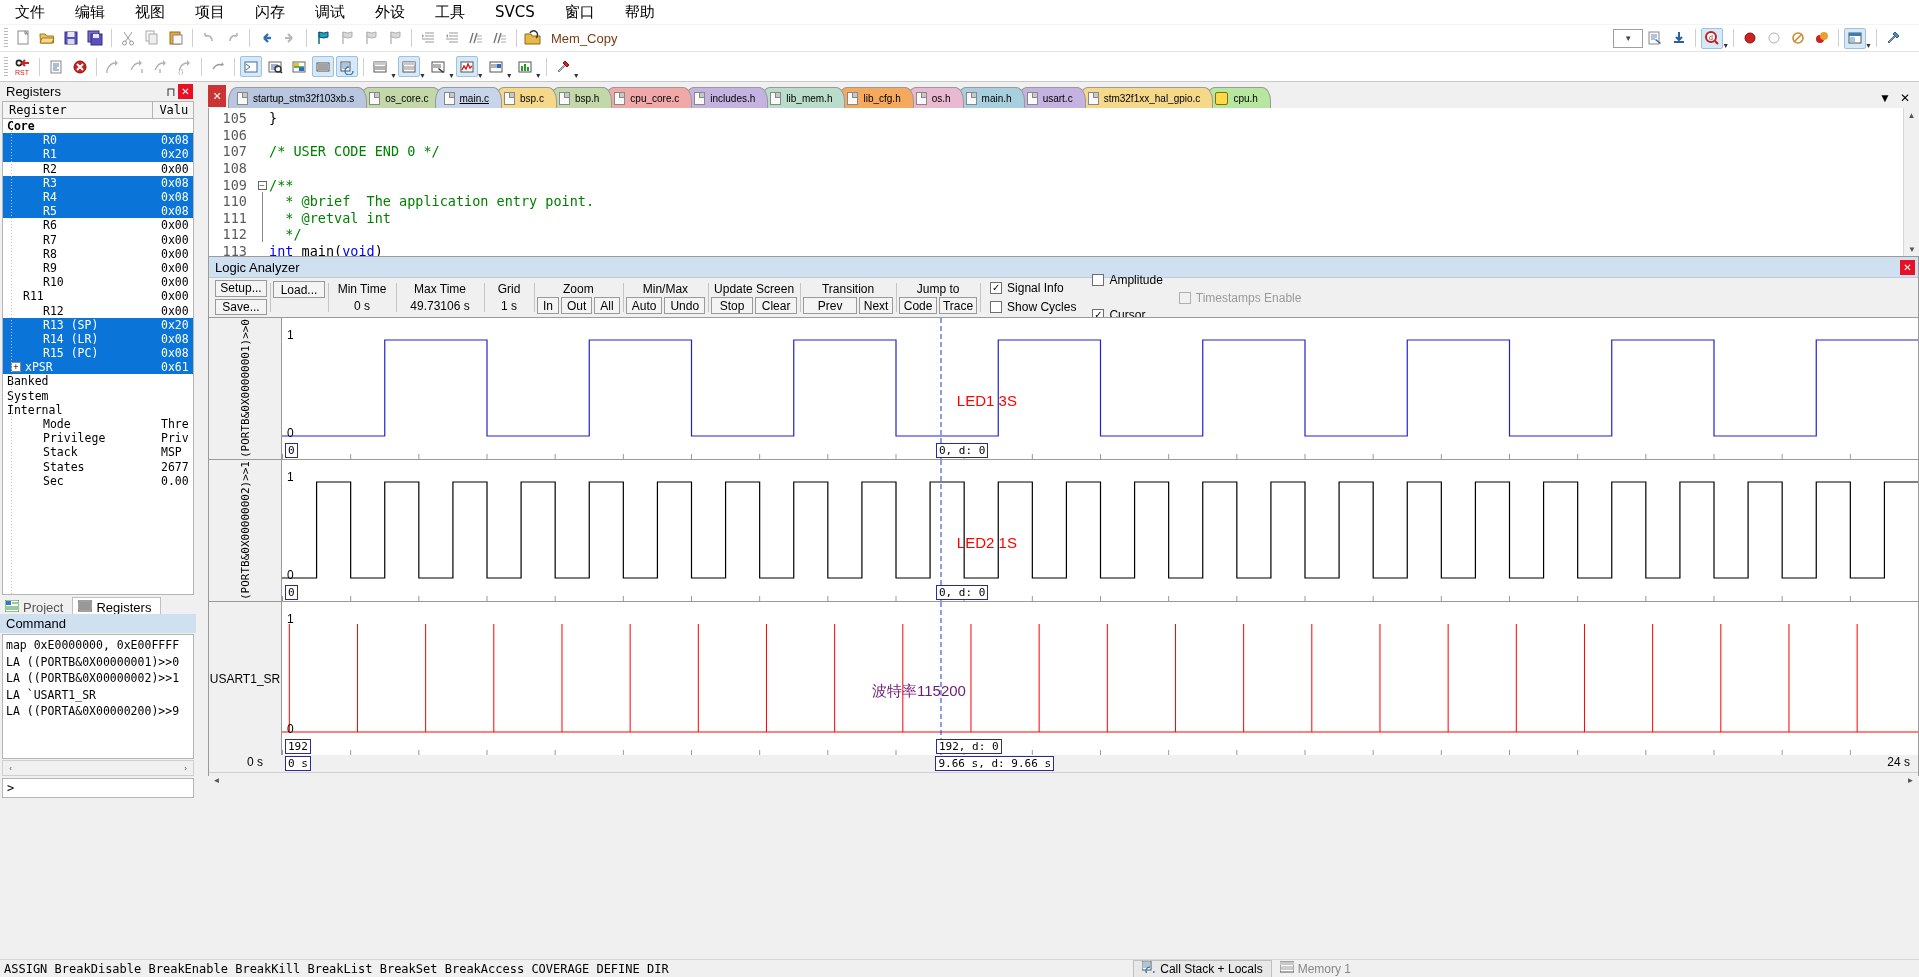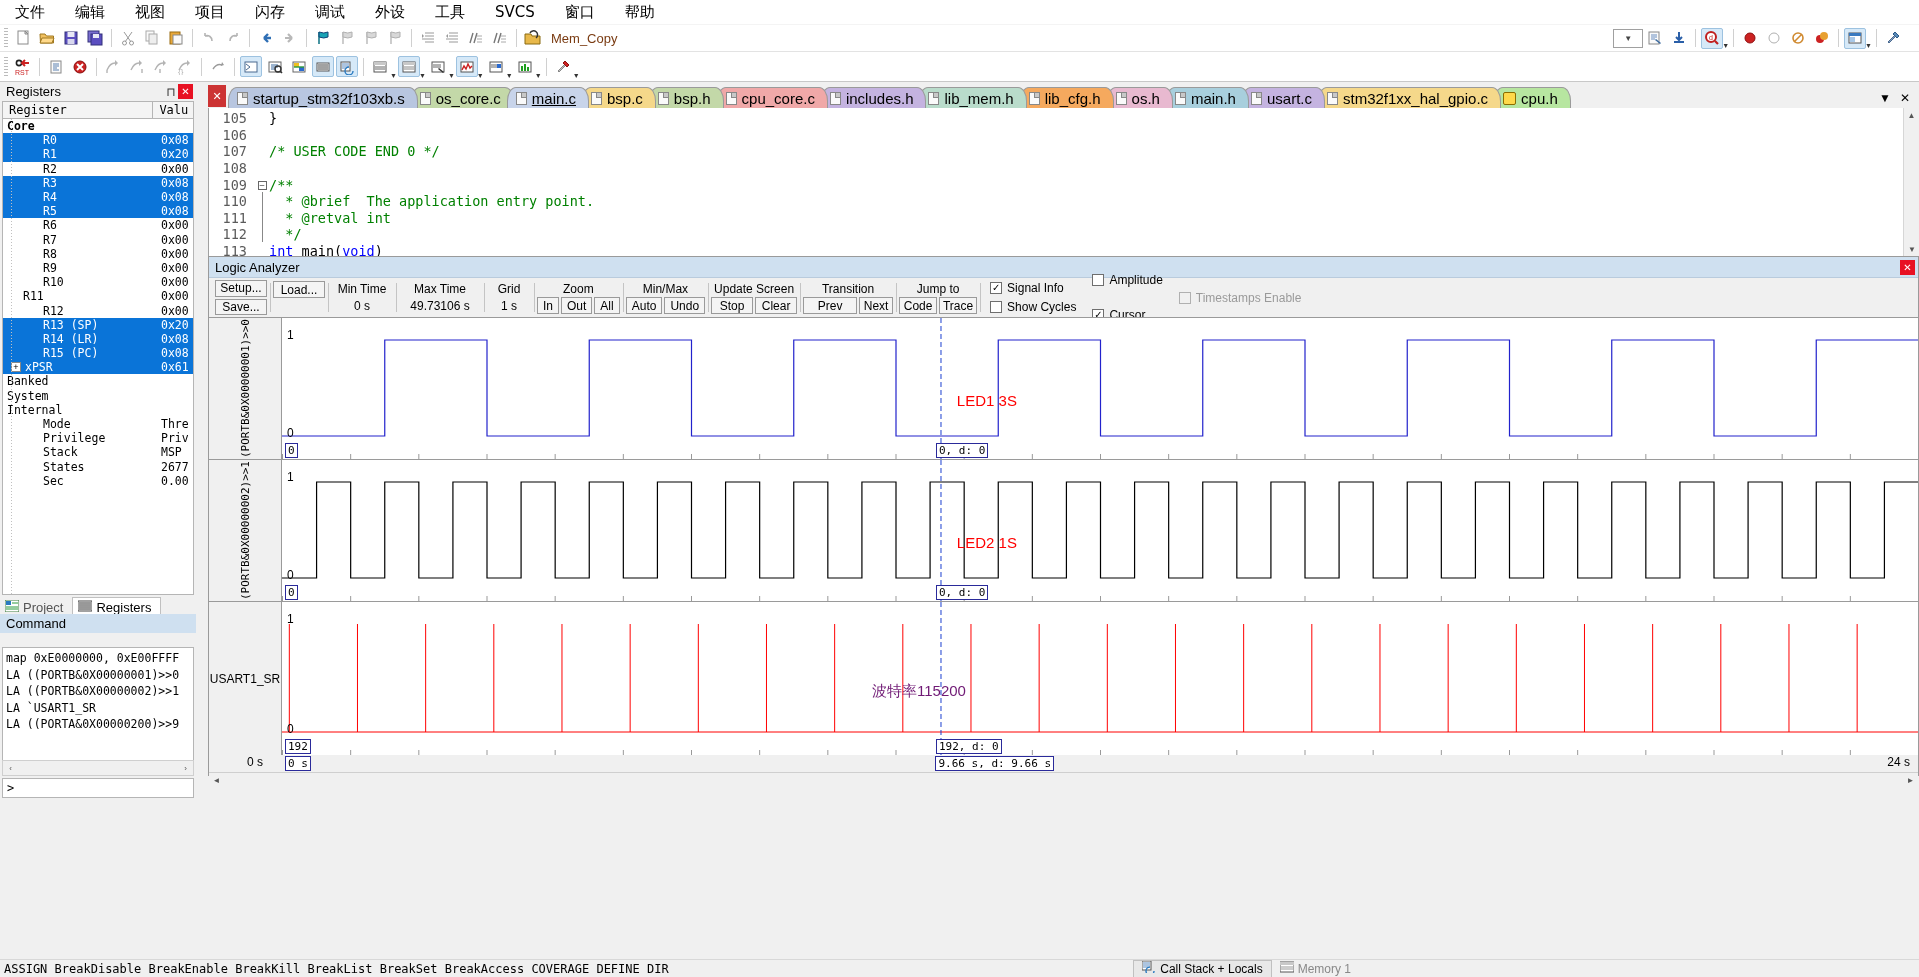--- a/index.html
+++ b/index.html
@@ -98,21 +98,21 @@
   .dtab { height: 20px; padding: 0 9px 0 5px; display: flex; align-items: center;
     gap: 4px; font-size: 13px; color: #555; background: #f0f0f0; }
   .dtab.active { background: #fff; border: 1px solid #c0c0c0; border-bottom-color: #fff;
     color: #000; font-weight: normal; }
 
   
   #cmddock { position: absolute; left: 0; top: 614px; width: 196px; height: 345px; }
   #cmdtitle { height: 19px; background: #cfe0f0; display: flex; align-items: center;
     padding-left: 6px; font-size: 13px; color: #000; }
   #cmdbody {
-    position: absolute; left: 2px; top: 33px; width: 192px; height: 125px;
+    position: absolute; left: 2px; top: 20px; width: 192px; height: 125px;
     background: #fff; border: 1px solid #b5b5b5; padding: 2px 0 0 3px; overflow: hidden;
     font-family: "DejaVu Sans Mono", monospace; font-size: 11.5px; color: #000;
     line-height: 16.6px; white-space: nowrap;
   }
   #cmdhscroll { position: absolute; left: 2px; top: 146px; width: 192px; height: 16px;
     background: #f0f0f0; border: 1px solid #cfcfcf; display: flex; align-items: center;
     justify-content: space-between; }
   .sar { width: 15px; height: 14px; display: flex; align-items: center; justify-content: center;
     font-size: 8px; color: #555; }
   #cmdinput { position: absolute; left: 2px; top: 164px; width: 192px; height: 20px;
@@ -200,21 +200,21 @@
     padding: 0 8px; font-family: "Liberation Sans", sans-serif; font-size: 12px; }
   .sbtab.active { background: #e8e8e8; border: 1px solid #c0c0c0; }
 
   
   #tabstrip { position: absolute; left: 208px; top: 84px; width: 1711px; height: 24px;
     background: #f0f0f0; display: flex; align-items: flex-end; }
   .ftabclose { width: 18px; height: 22px; background: #cc3333; color: #fff;
      display: flex; align-items: center; justify-content: center; font-size: 11px;
      margin: 0 2px 1px 0; flex: none; }
   .ftab { height: 21px; display: flex; align-items: center; gap: 5px;
-     padding: 0 12px 0 8px; font-size: 15px; color: #000; flex: none;
+     padding: 0 12px 0 8px; font-size: 10px; color: #000; flex: none;
      border-top-left-radius: 9px 14px; border-top-right-radius: 9px 14px;
      margin-right: -7px; position: relative; white-space: nowrap;
      border: 1px solid #9a9a9a; border-bottom: none; }
   .ftab.active { z-index: 20; font-weight: normal; }
   .ftab .lbl { text-decoration: none; }
   .ftab.active .lbl { text-decoration: underline; }
   .fileicon { width: 11px; height: 13px; background: #fafafa; border: 1px solid #888;
      position: relative; flex: none; }
   .fileicon::after { content:""; position:absolute; right:0; top:0; width:4px; height:4px;
      background:#c8c8c8; border-left:1px solid #888; border-bottom:1px solid #888; }

